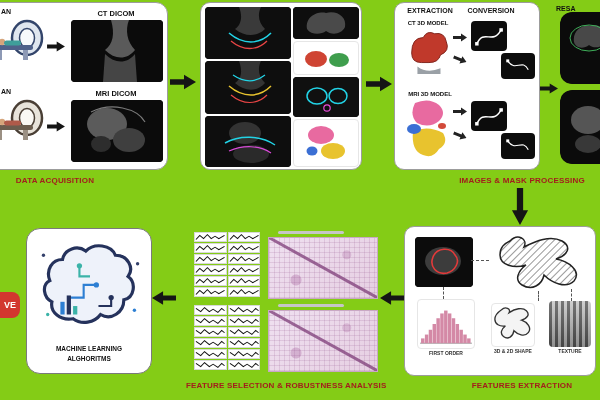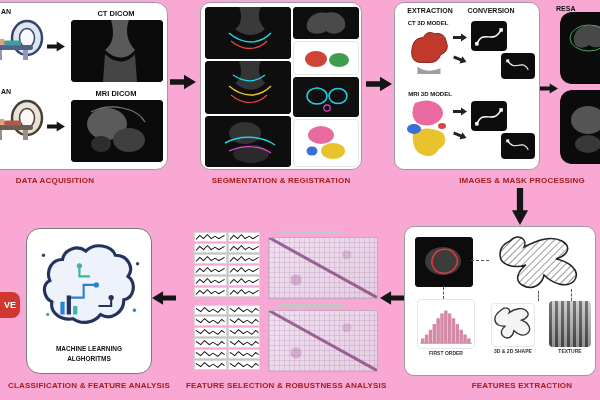--- a/index.html
+++ b/index.html
@@ -1,17 +1,17 @@
 <!DOCTYPE html>
 <html><head>
 <meta charset="utf-8">
 <style>
   *{margin:0;padding:0;box-sizing:border-box}
   body{width:600px;height:400px;overflow:hidden;background:#fff}
-  #stage{position:relative;width:600px;height:400px;background:#f9a8d4;overflow:hidden;
+  #stage{position:relative;width:600px;height:400px;background:#84cc16;overflow:hidden;
          font-family:"Liberation Sans",sans-serif;color:#111}
   .panel{position:absolute;background:#fff;border:1.5px solid #9c9c9c;border-radius:12px}
   .caption{position:absolute;color:#A31D1D;font-weight:bold;font-size:8px;letter-spacing:.2px;
            text-align:center;white-space:nowrap}
   .lbl{position:absolute;font-weight:bold;color:#111;text-align:center}
   .frag{position:absolute;font-weight:bold;font-size:7px;color:#111}
   .tile{position:absolute;overflow:hidden;border-radius:4px}
   .dark{background:#0d0d0d}
   .white-tile{background:#fff;border:1px solid #e6e6e6}
   .blackbox{position:absolute;background:#0c0c0c;border-radius:4px;display:flex;align-items:center;justify-content:center}
@@ -155,21 +155,20 @@
       </svg>
     </div>
     <div class="tile white-tile" style="left:92px;top:116px;width:66px;height:48px">
       <svg viewBox="0 0 66 48" width="66" height="48">
         <ellipse cx="27" cy="15" rx="13" ry="9" fill="#E86AA0"></ellipse>
         <ellipse cx="39" cy="31" rx="12" ry="8" fill="#E8C32E"></ellipse>
         <ellipse cx="18" cy="31" rx="5.5" ry="4.5" fill="#3b6fd4"></ellipse>
       </svg>
     </div>
   </div>
-  <div class="caption" style="left:200px;top:176px;width:162px">SEGMENTATION &amp; REGISTRATION</div>
 
   <div class="arrow" style="left:366px;top:76px">
     <svg viewBox="0 0 26 16" width="26" height="16">
         <path d="M0,5.2 H14 V0.8 L26,8 L14,15.2 V10.8 H0 Z" fill="#151515"></path>
       </svg>
   </div>
 
   <div class="panel" style="left:394px;top:2px;width:146px;height:168px;border-radius:10px">
     <span class="lbl" style="left:2px;top:4px;width:66px;font-size:7px">EXTRACTION</span>
     <span class="lbl" style="left:64px;top:4px;width:64px;font-size:7px">CONVERSION</span>
@@ -481,17 +480,16 @@
         <path d="M42,28 V38 H52" stroke="#3bb3a8" fill="none" stroke-width="2"></path>
         <circle cx="42" cy="28" r="2.5" fill="#3bb3a8"></circle>
         <rect x="24" y="62" width="4" height="12" fill="#2d7fd3"></rect>
         <rect x="30" y="56" width="4" height="18" fill="#25325c"></rect>
         <rect x="36" y="66" width="4" height="8" fill="#3bb3a8"></rect>
       </svg>
     </div>
     <div class="lbl" style="left:0;top:116px;width:100%;font-size:6.5px">MACHINE LEARNING</div>
     <div class="lbl" style="left:0;top:126px;width:100%;font-size:6.5px">ALGHORITMS</div>
   </div>
-  <div class="caption" style="left:2px;top:381px;width:174px">CLASSIFICATION &amp; FEATURE ANALYSIS</div>
 
   <div class="badge" style="left:-18px;top:292px;width:38px;height:26px">VE</div>
 
 </div>
 
 </body></html>

